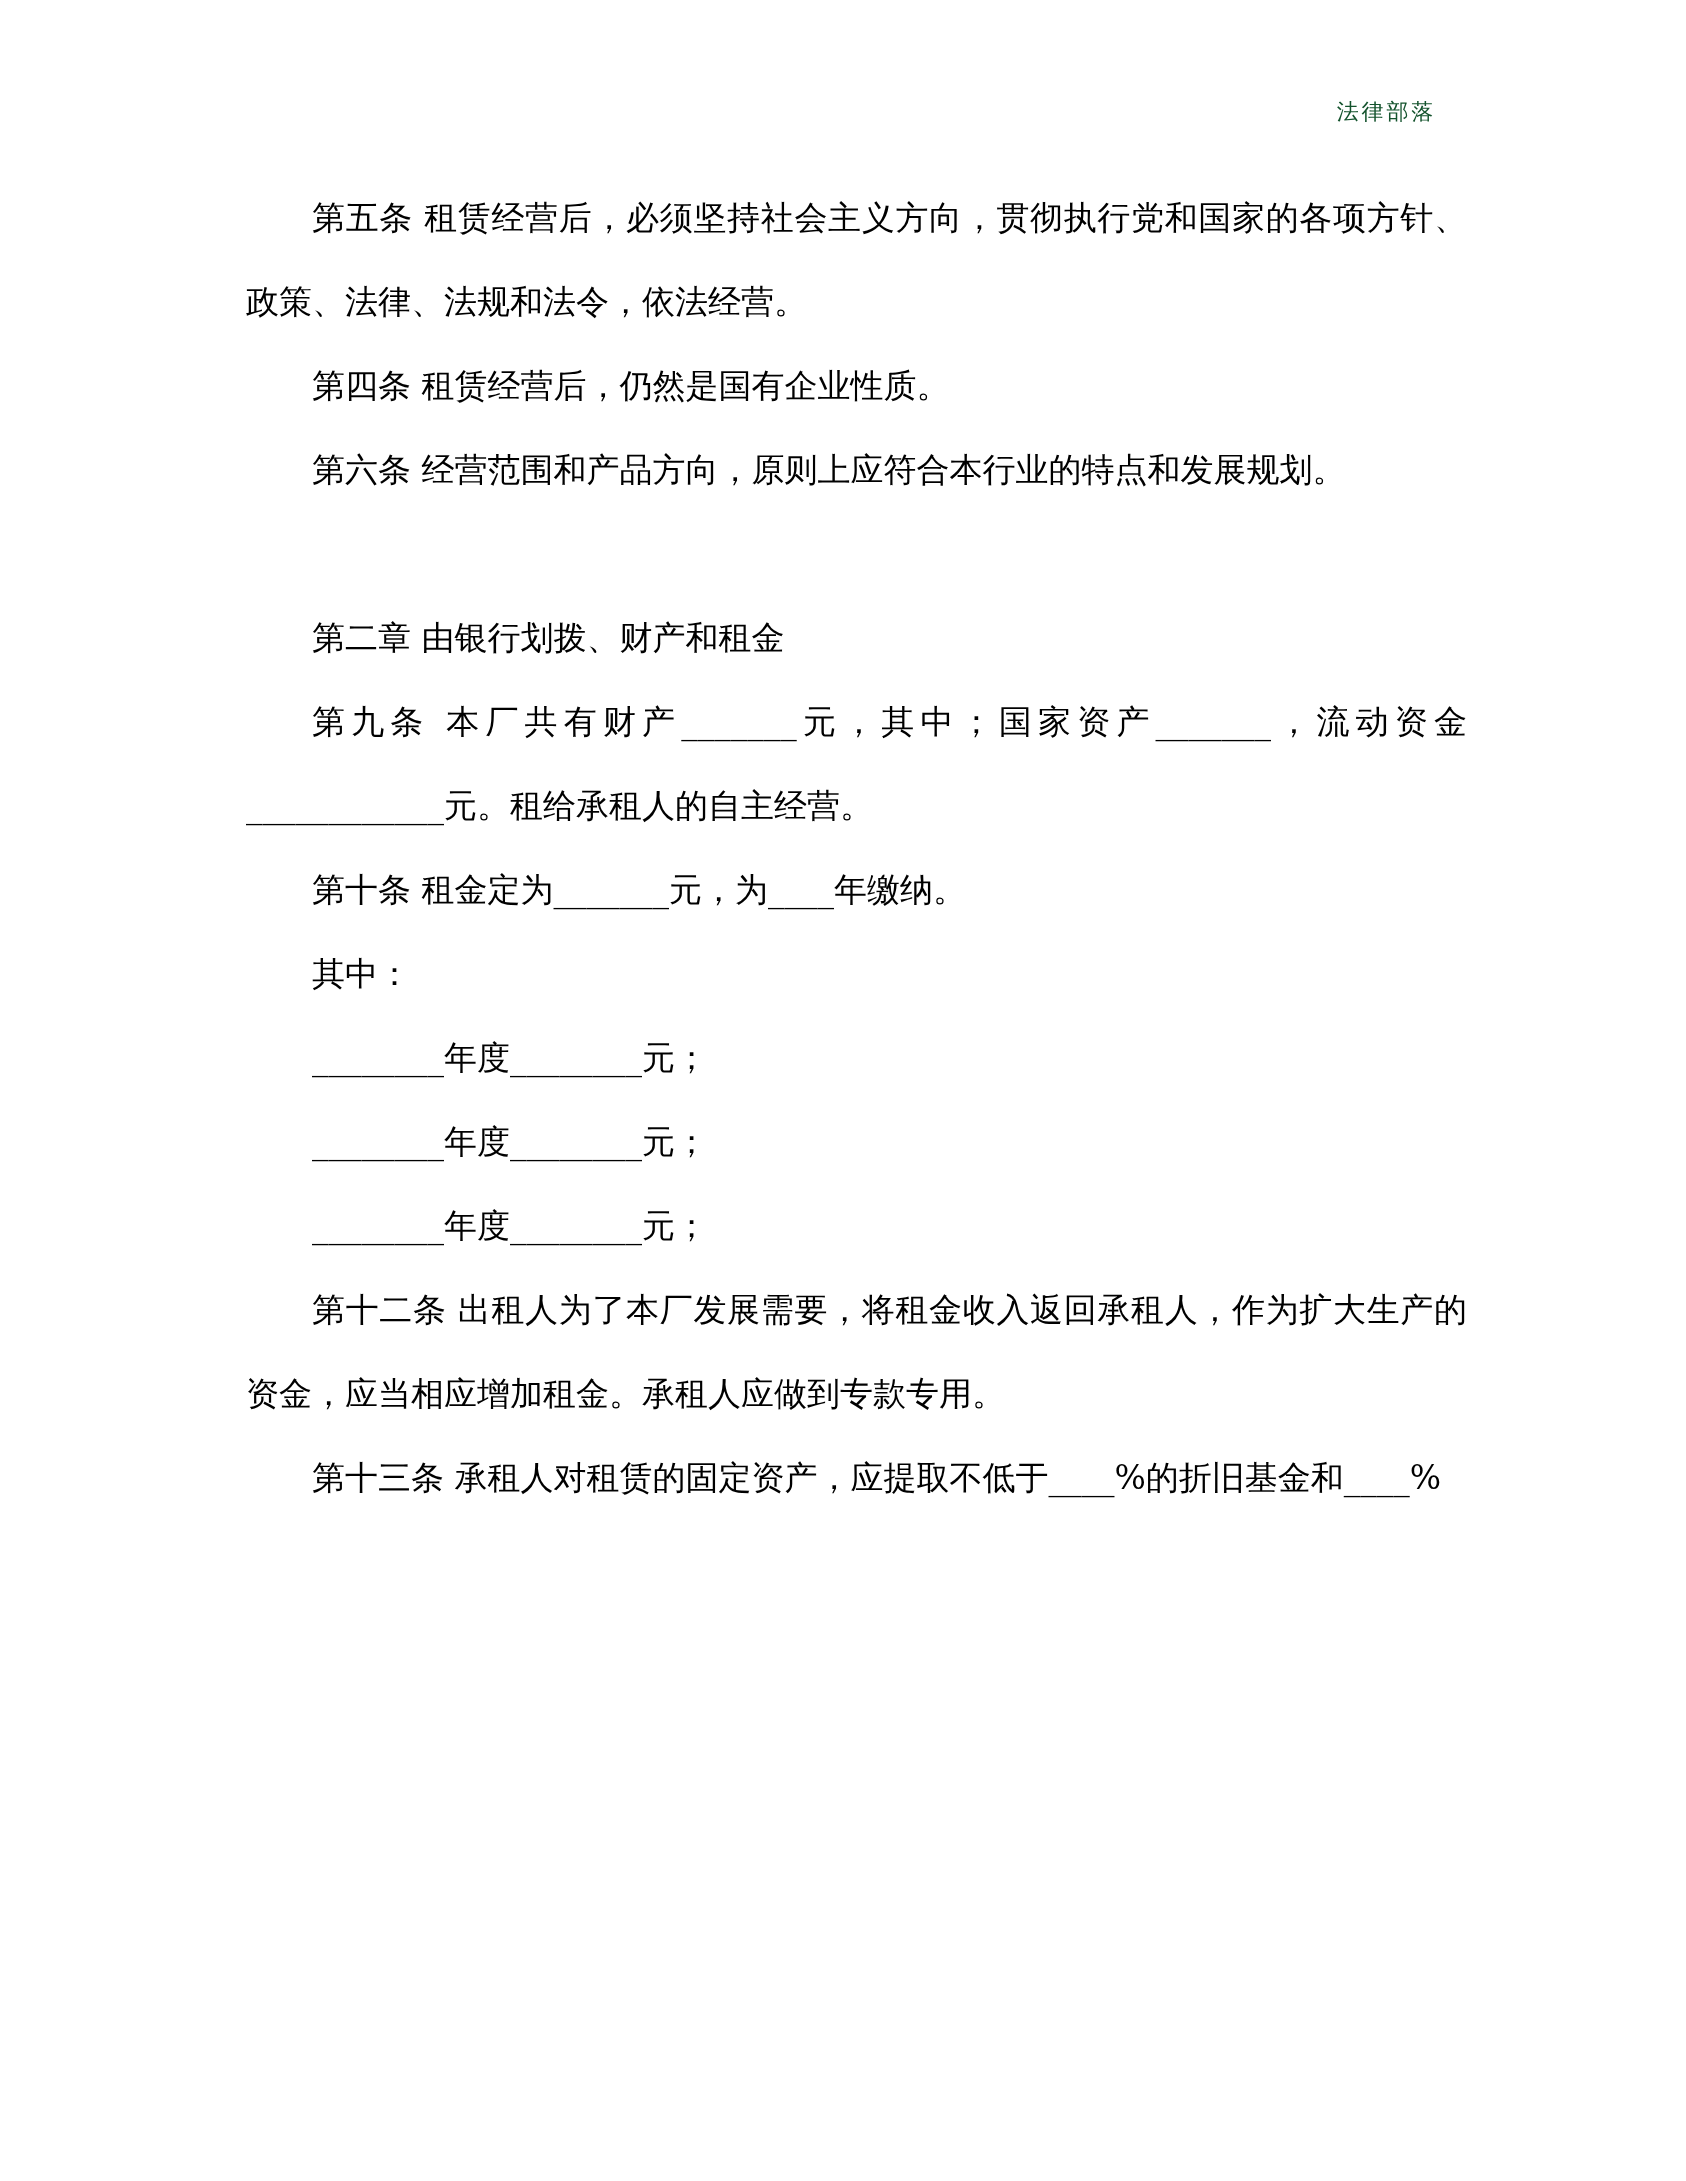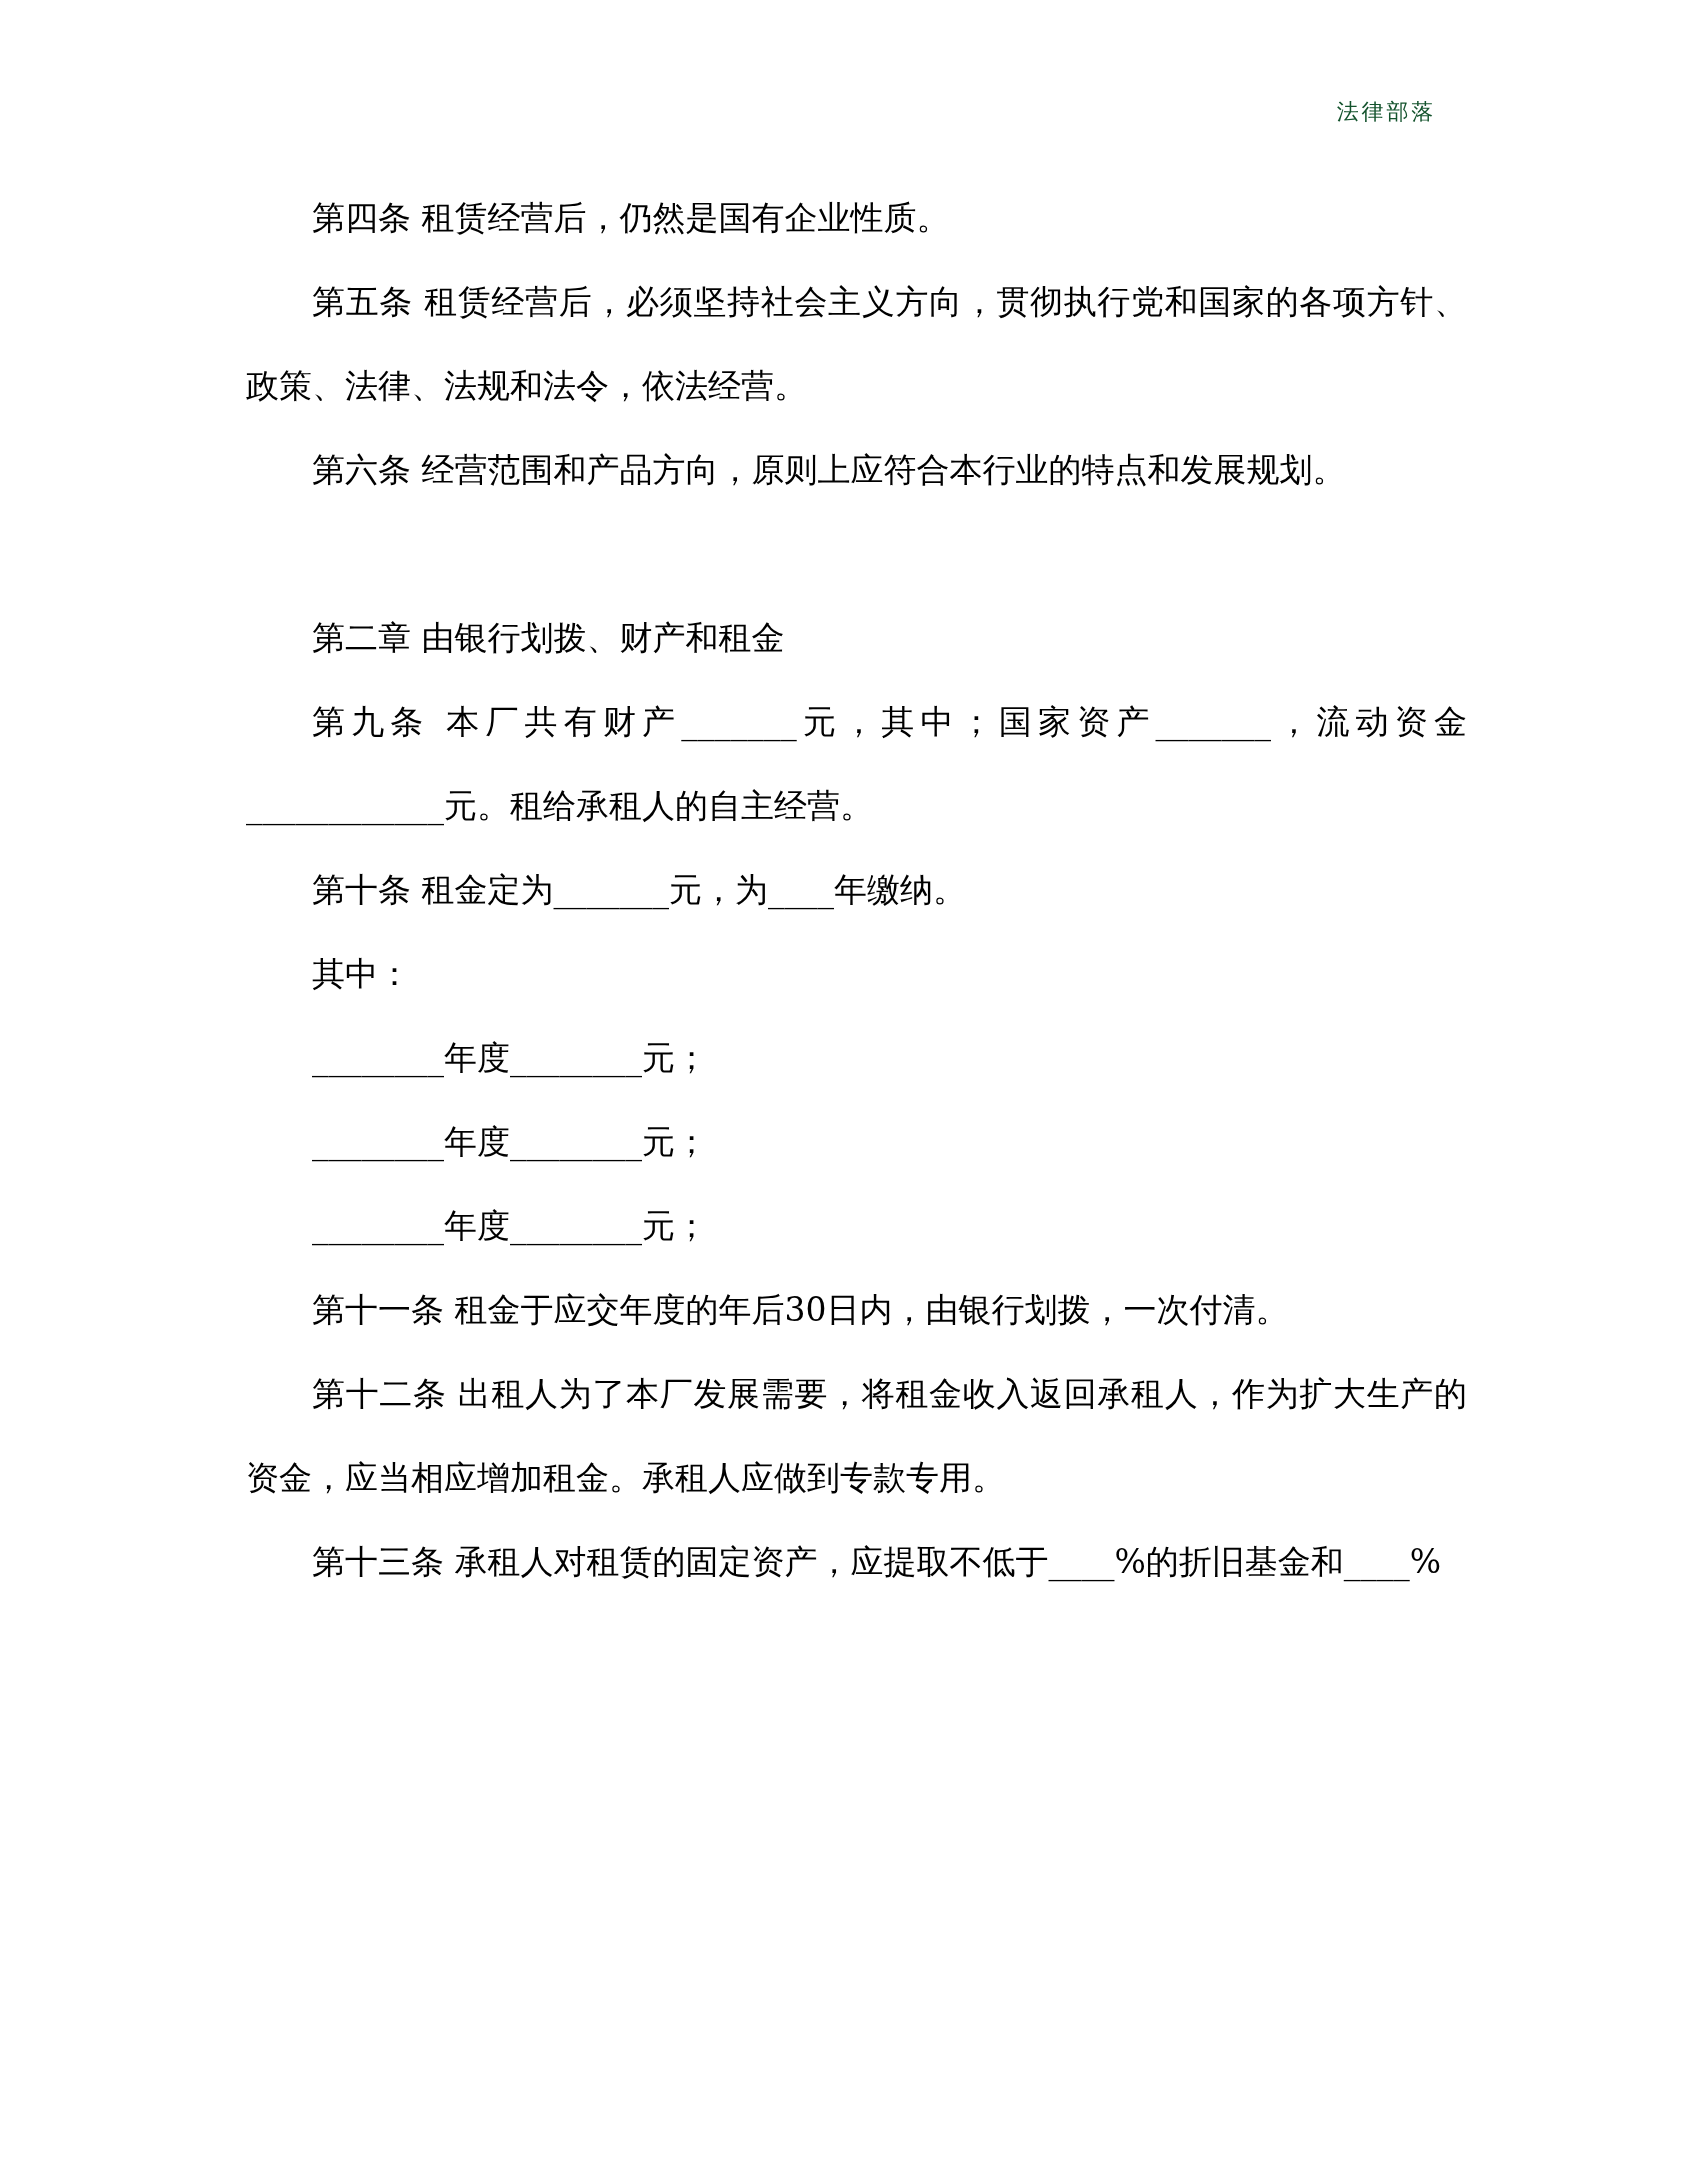--- a/index.html
+++ b/index.html
@@ -50,29 +50,28 @@
   }
 </style>
 </head>
 <body>
 
 <div class="page">
   <div class="brand">法律部落</div>
 
   <div class="content">
 
-  <p class="line">第四条 租赁经营后，仍然是国有企业性质。</p>
-      <p class="line">第五条 租赁经营后，必须坚持社会主义方向，贯彻执行党和国家的各项方针、政策、法律、法规和法令，依法经营。</p>
+  <p class="line">第五条 租赁经营后，必须坚持社会主义方向，贯彻执行党和国家的各项方针、政策、法律、法规和法令，依法经营。</p>
+      <p class="line">第四条 租赁经营后，仍然是国有企业性质。</p>
       <p class="line">第六条 经营范围和产品方向，原则上应符合本行业的特点和发展规划。</p>
       <p class="line spacer"></p>
       <p class="line">第二章 由银行划拨、财产和租金</p>
       <p class="line">第九条 本厂共有财产_______元，其中；国家资产_______，流动资金____________元。租给承租人的自主经营。</p>
       <p class="line">第十条 租金定为_______元，为____年缴纳。</p>
       <p class="line">其中：</p>
       <p class="line">________年度________元；</p>
       <p class="line">________年度________元；</p>
       <p class="line">________年度________元；</p>
-      <p class="line">第十一条 租金于应交年度的年后30日内，由银行划拨，一次付清。</p>
       <p class="line">第十二条 出租人为了本厂发展需要，将租金收入返回承租人，作为扩大生产的资金，应当相应增加租金。承租人应做到专款专用。</p>
       <p class="line">第十三条 承租人对租赁的固定资产，应提取不低于____%的折旧基金和____%</p>
     </div>
 </div>
 
 
 </body></html>

